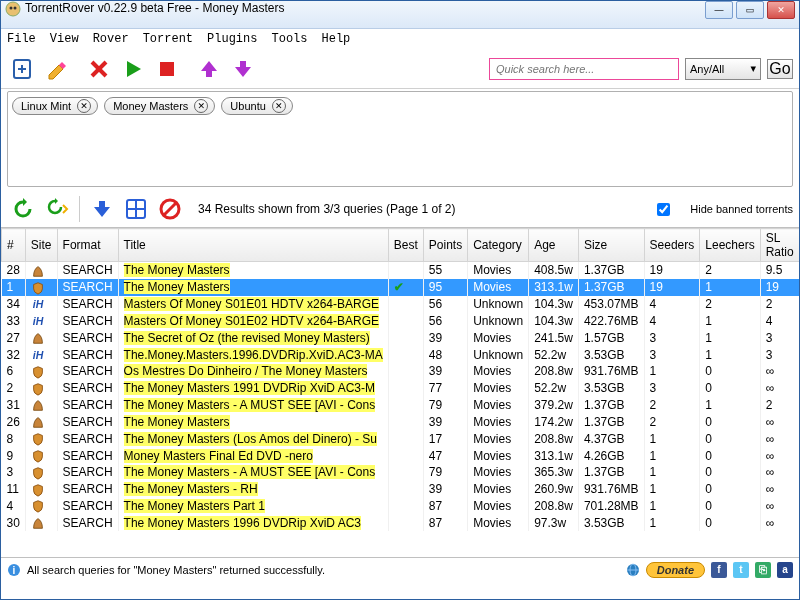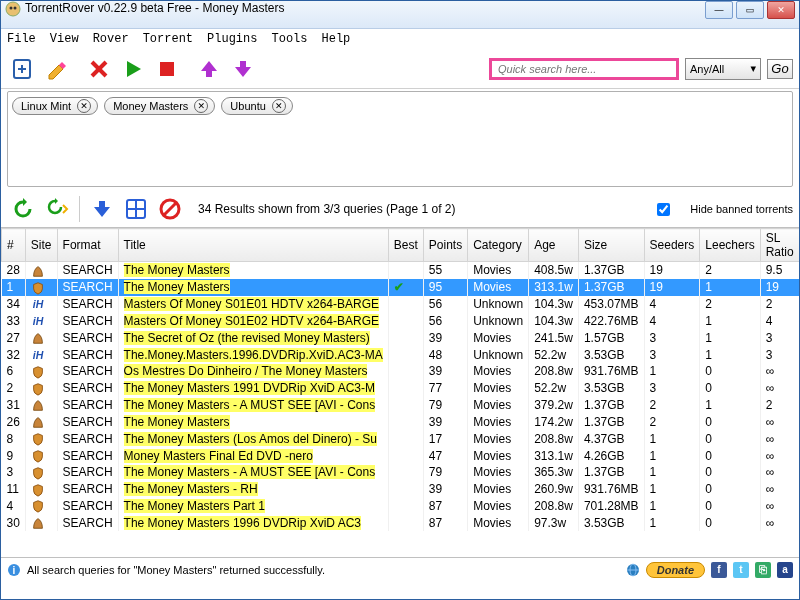--- a/index.html
+++ b/index.html
@@ -9,23 +9,23 @@
 .titlebar .title { font-size: 12px; color: #000; flex: 1; }
 .winbtns { display: flex; gap: 3px; }
 .winbtn { width: 28px; height: 18px; border: 1px solid #7a9ecf; border-radius: 2px; background: linear-gradient(#eaf3fc, #cfe3f8); display: flex; align-items: center; justify-content: center; font-size: 9px; }
 .winbtn.close { background: linear-gradient(#f0a5a0, #d6514c); color: #fff; border-color: #a33; }
 .menubar { height: 20px; display: flex; align-items: center; padding: 0 6px; font-size: 12px; gap: 14px; }
 .menubar span { cursor: default; font-family: Liberation Mono, monospace; }
 .toolbar { height: 40px; display: flex; align-items: center; padding: 4px 6px; gap: 2px; border-bottom: 1px solid #d0d0d0; }
 .tbtn { width: 32px; height: 32px; display: flex; align-items: center; justify-content: center; border-radius: 3px; }
 .tbtn svg { width: 24px; height: 24px; }
 .toolbar .spacer { flex: 1; }
-.searchbox { width: 190px; height: 22px; border: 3px solid #ec4899; font-size: 11px; color: #888; font-style: italic; padding: 0 6px; background: #fff; }
+.searchbox { width: 190px; height: 22px; border: 1px solid #ec4899; font-size: 11px; color: #888; font-style: italic; padding: 0 6px; background: #fff; }
 .combo { width: 76px; height: 22px; border: 1px solid #888; font-size: 11px; margin-left: 4px; background: linear-gradient(#fff,#e4e4e4); padding: 0 4px; display: flex; align-items: center; justify-content: space-between; }
-.gobtn { width: 26px; height: 20px; border: 1px solid #888; font-size: 13px; margin-left: 4px; background: linear-gradient(#fff,#e4e4e4); font-style: italic; }
+.gobtn { width: 26px; height: 20px; border: 1px solid #888; font-size: 16px; margin-left: 4px; background: linear-gradient(#fff,#e4e4e4); }
 .tagsarea { height: 96px; border: 1px solid #b0b0b0; margin: 2px 6px 4px 6px; padding: 4px; border-radius: 2px; }
 .tag { display: inline-flex; align-items: center; border: 1px solid #888; border-radius: 10px; padding: 1px 6px 1px 8px; font-size: 11px; background: linear-gradient(#fdfdfd,#e8e8e8); margin-right: 6px; }
 .tag .x { margin-left: 6px; width: 14px; height: 14px; border: 1px solid #666; border-radius: 50%; display: flex; align-items: center; justify-content: center; font-size: 9px; }
 .midbar { height: 36px; display: flex; align-items: center; padding: 0 6px; gap: 2px; }
 .midbar .sep { width: 1px; height: 26px; background: #ccc; margin: 0 4px; }
 .midbar .info { font-size: 12px; margin-left: 10px; flex: 1; }
 .chk { display: flex; align-items: flex-start; font-size: 11px; gap: 20px; }
 .chk input { width: 13px; height: 13px; }
 .tablewrap { height: 330px; overflow: auto; border-top: 1px solid #c0c0c0; }
 table { border-collapse: collapse; width: 100%; font-size: 12px; }

